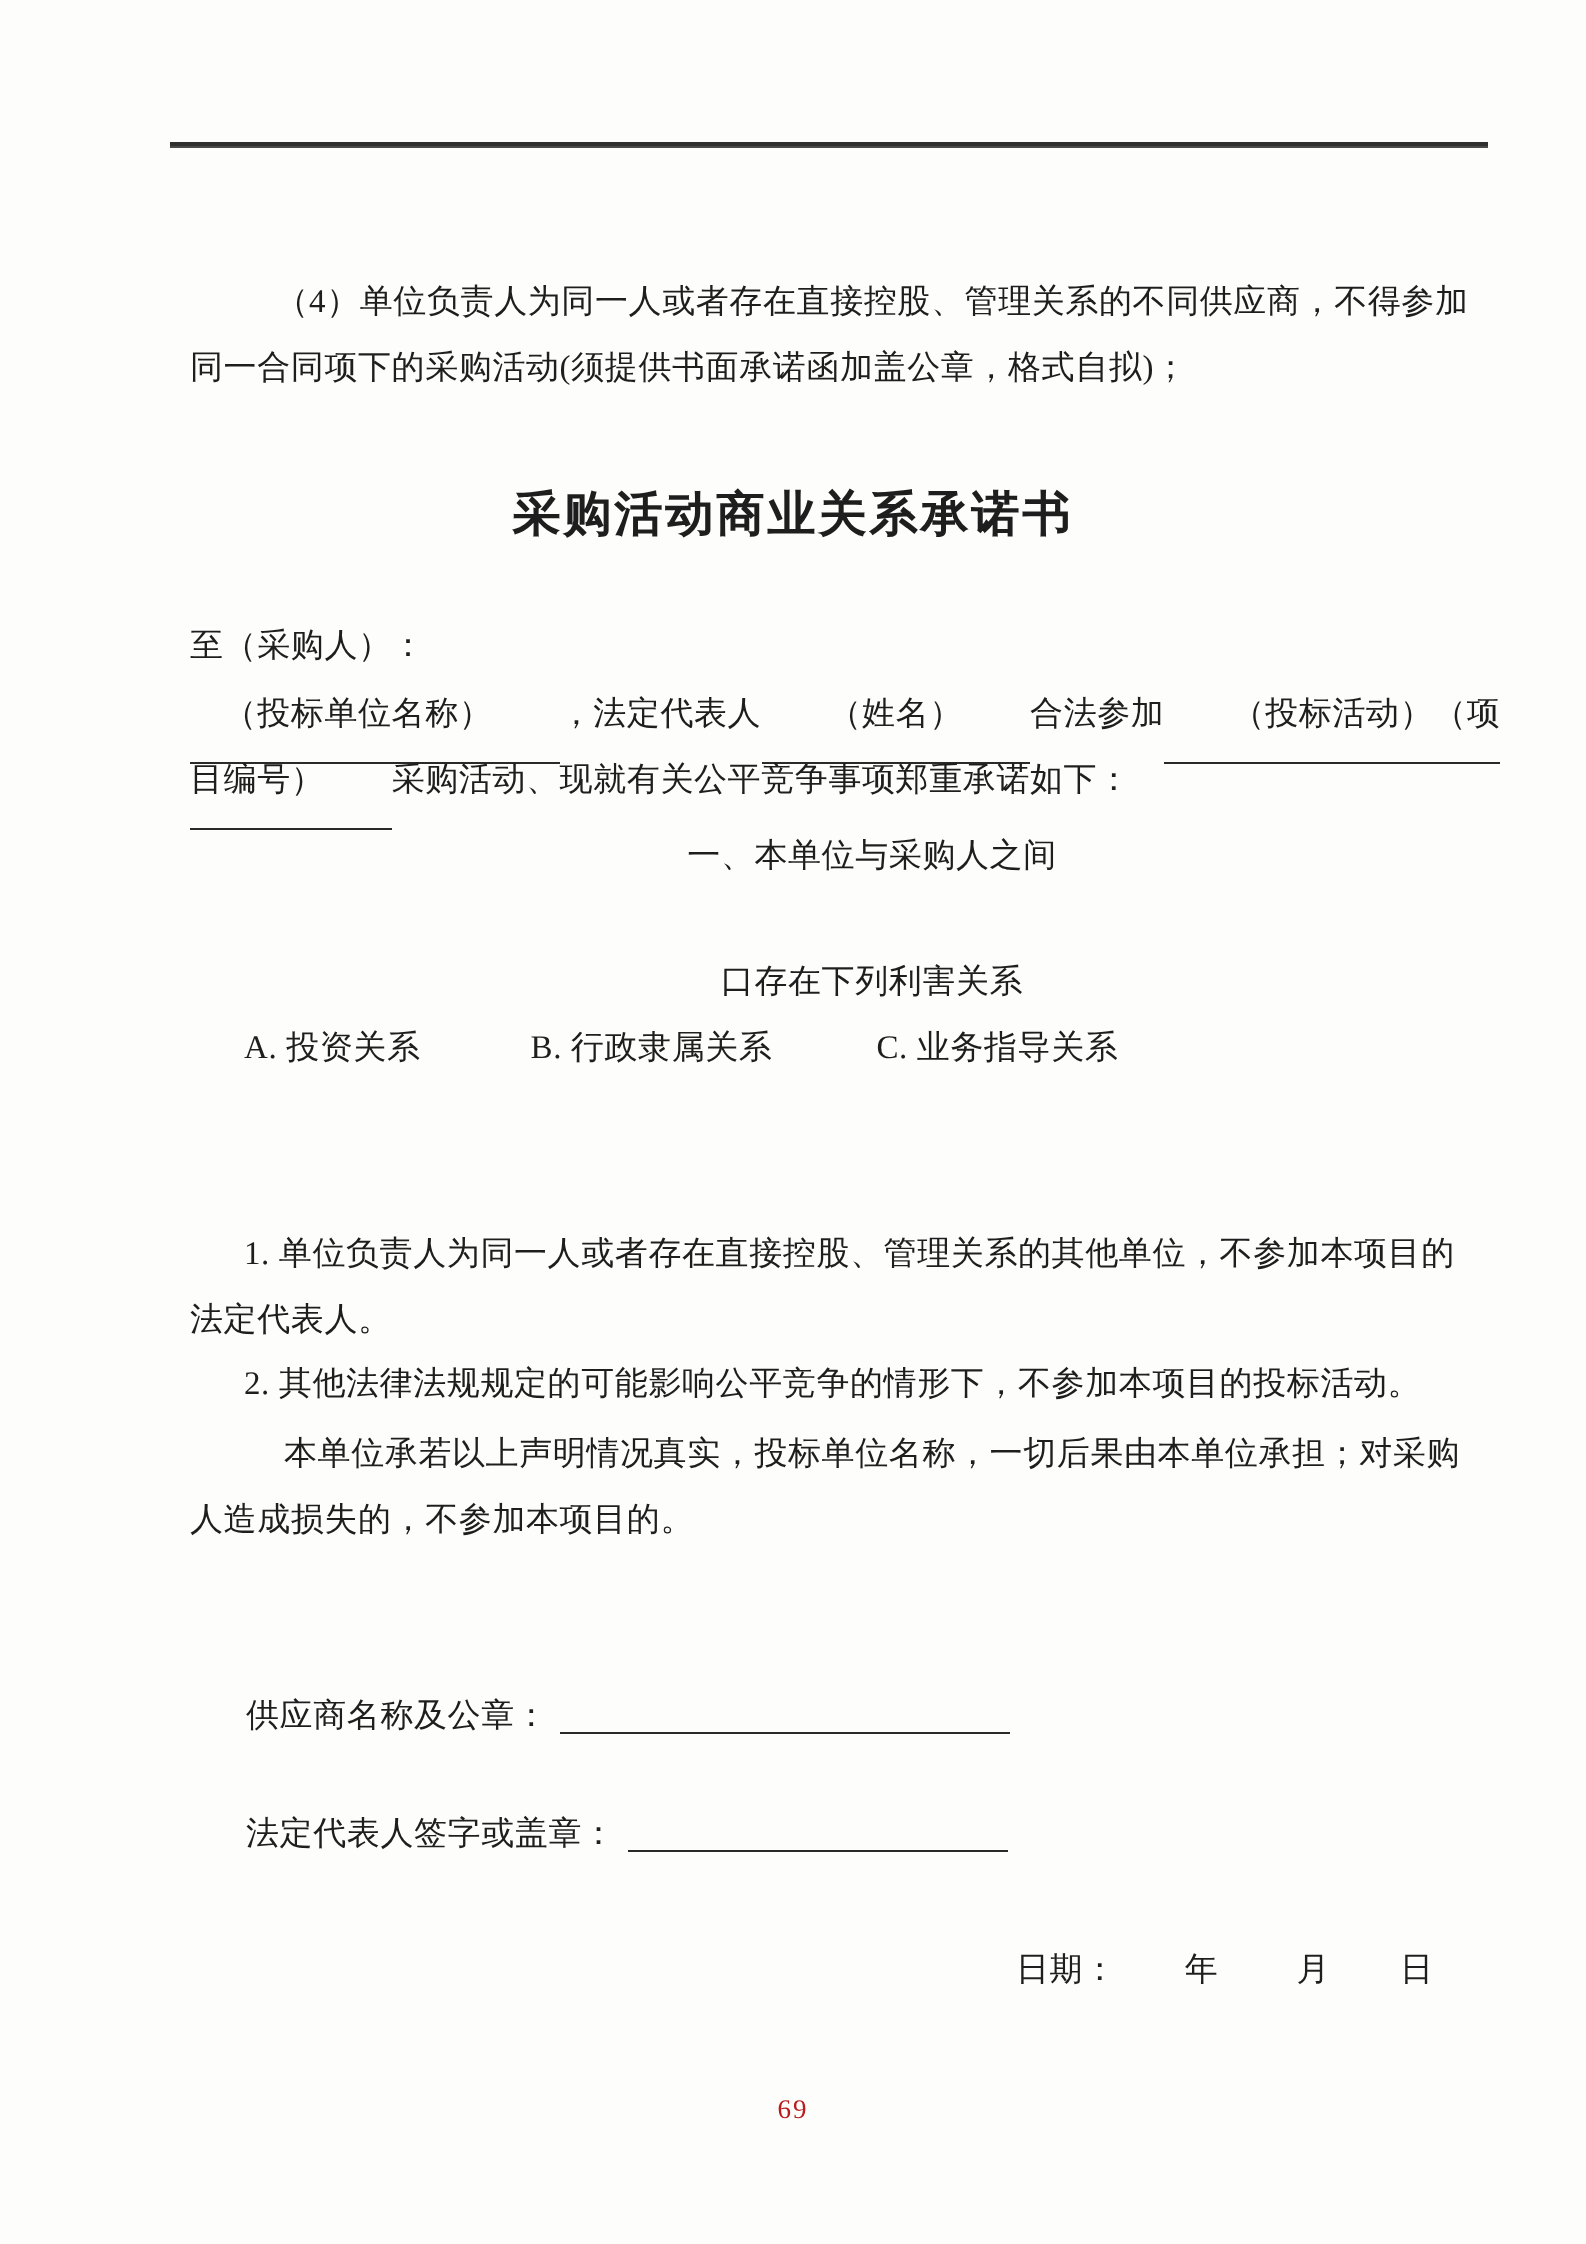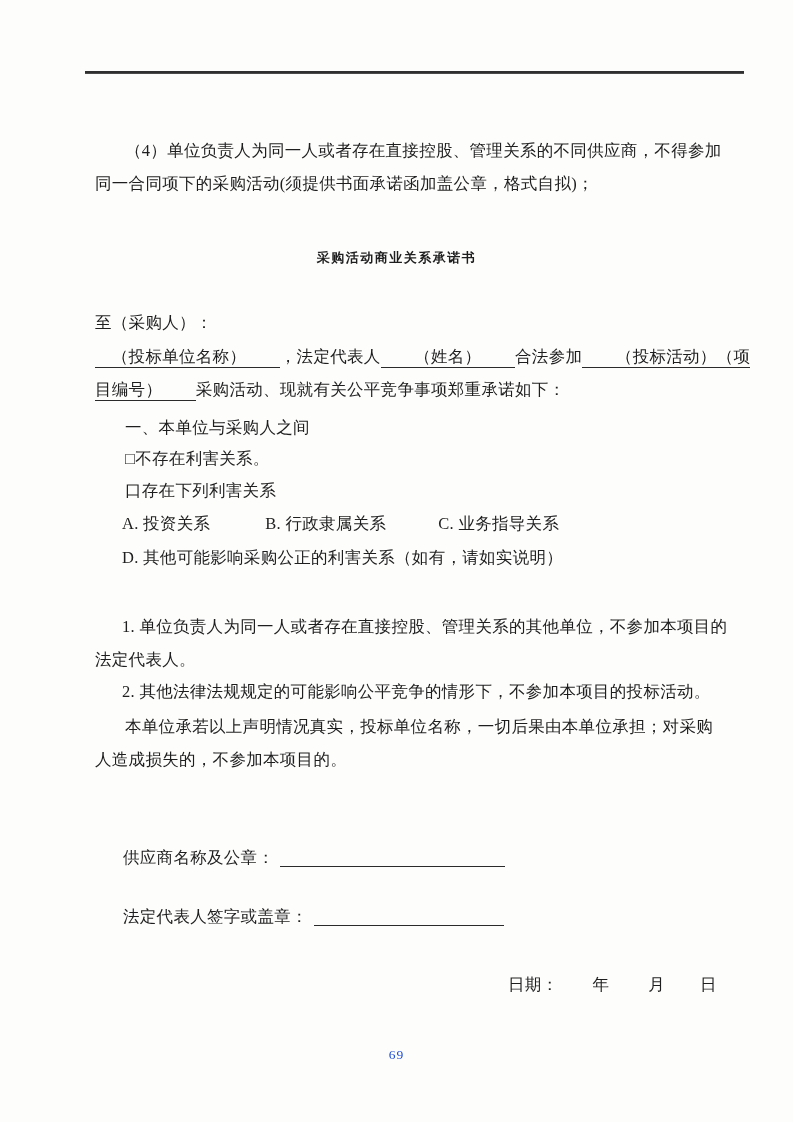--- a/index.html
+++ b/index.html
@@ -17,46 +17,46 @@
     border-top:2px solid #2f2f2f;
     border-bottom:1px solid #4a4a4a;
   }
   .ln {
     position:absolute; left:95px; width:652px;
     height:33px; line-height:33px;
     font-size:16.5px;
     letter-spacing:0.3px;
     white-space:nowrap;
   }
-  .indent { text-indent:30px; }
+  .indent { text-indent:30px;text-align:center; }
   .title {
     position:absolute; left:0; top:244px; width:100%;
     text-align:center;
-    font-size:13px; font-weight:bold;
+    font-size:24px; font-weight:bold;
     letter-spacing:1.5px; line-height:28px;
   }
-  .blank { border-bottom:1.4px solid #2a2a2a; padding-bottom:1px; }
+  .blank { border-bottom:1.4px solid #2a2a2a; padding-bottom:15px; }
   .abc-b { margin-left:55px; }
   .abc-c { margin-left:52px;text-align:right; }
   .sig-label { margin-left:28px; }
   .sigline {
     display:inline-block; height:18px;
     border-bottom:1.5px solid #2a2a2a;
     vertical-align:-4px;
     margin-left:6px;
   }
   .sigline-supplier { width:225px; }
   .sigline-rep { width:190px; }
   .dateln { left:508px; }
   .d-year { margin-left:34px; }
   .d-month { margin-left:39px; }
   .d-day { margin-left:35px; }
   .pageno {
     position:absolute; left:0; top:1047px; width:100%;
-    text-align:center; font-size:13.5px; color:#1d4ed8;
+    text-align:center; font-size:13.5px; color:#b91c1c;
     letter-spacing:1px;
   }
 </style>
 </head>
 <body>
 
 <div class="page">
 
   <div class="rule"></div>
 
@@ -70,31 +70,27 @@
   <div class="ln" style="top:340px">
     <span class="blank">　（投标单位名称）　　</span><span>，法定代表人</span><span class="blank">　　（姓名）　　</span><span>合法参加</span><span class="blank">　　（投标活动）（项</span>
   </div>
 
   <div class="ln" style="top:373px">
     <span class="blank">目编号）　　</span><span>采购活动、现就有关公平竞争事项郑重承诺如下：</span>
   </div>
 
   <div class="ln indent" style="top:411px">一、本单位与采购人之间</div>
 
-  <div class="ln indent" style="top:442px">□不存在利害关系。</div>
 
   <div class="ln indent" style="top:474px">口存在下列利害关系</div>
 
   <div class="ln" style="top:507px">
     <span style="margin-left:27px">A. 投资关系</span><span class="abc-b">B. 行政隶属关系</span><span class="abc-c">C. 业务指导关系</span>
   </div>
 
-  <div class="ln" style="top:541px">
-    <span style="margin-left:27px">D. 其他可能影响采购公正的利害关系（如有，请如实说明）</span>
-  </div>
 
 
   <div class="ln" style="top:610px">
     <span style="margin-left:27px">1. 单位负责人为同一人或者存在直接控股、管理关系的其他单位，不参加本项目的</span>
   </div>
   <div class="ln" style="top:643px">法定代表人。</div>
 
   <div class="ln" style="top:675px">
     <span style="margin-left:27px">2. 其他法律法规规定的可能影响公平竞争的情形下，不参加本项目的投标活动。</span>
   </div>

